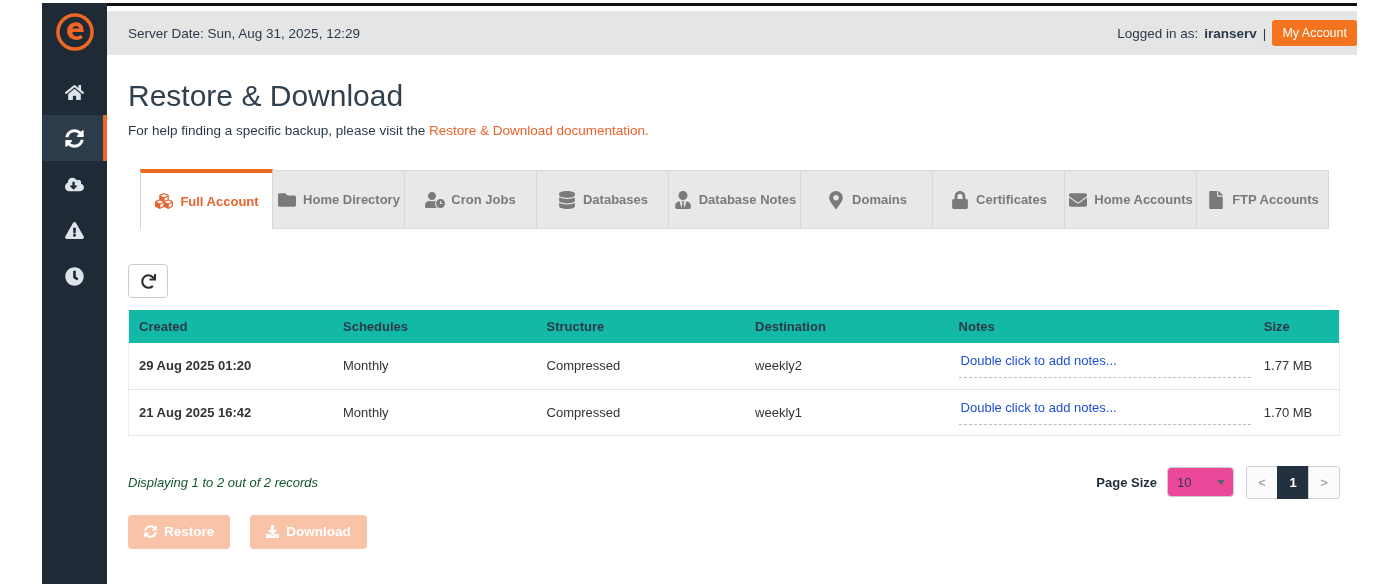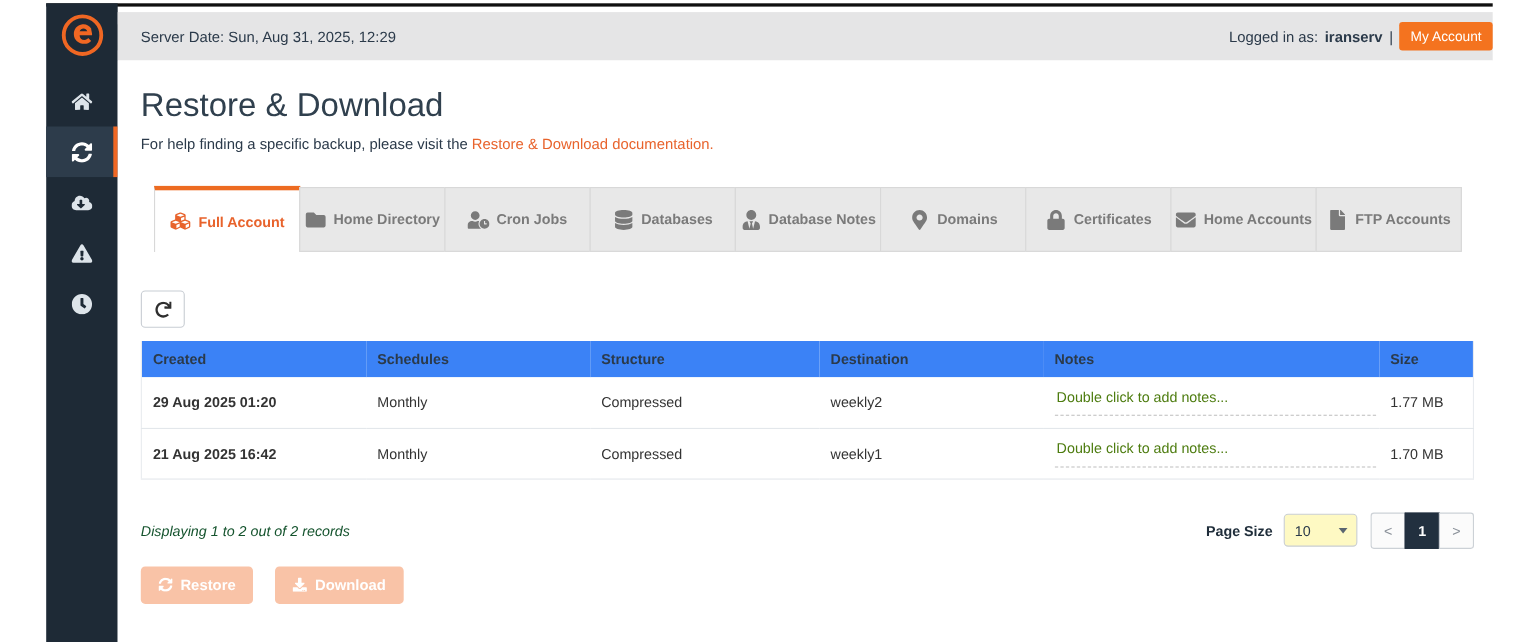--- a/index.html
+++ b/index.html
@@ -49,35 +49,35 @@
 
   
   .refresh-btn { margin:35px 0 0 21px; width:40px; height:34px; background:#fff;
     border:1px solid #c8cdd3; border-radius:4px; display:flex; align-items:center; justify-content:center;
     cursor:pointer; color:#2f2f2f; }
   .refresh-btn svg { width:15px; height:15px; }
 
   
   table.backups { margin:12px 17px 0 21px; width:1212px; border-collapse:collapse;
     border-left:1px solid #e8ebef; border-right:1px solid #e8ebef; }
-  table.backups th { background:#3b82f6; height:33px; text-align:left; padding-left:10px;
+  table.backups th { background:#14b8a6; height:33px; text-align:left; padding-left:10px;
     font-size:13px; color:#2b3a4a; font-weight:bold; }
   table.backups td { height:46px; border-bottom:1px solid #e3e7eb; font-size:13px; color:#333; padding-left:10px; background:#fff; }
   td.c-created { font-weight:bold; color:#222; }
   .col-created { width:203px; } .col-schedules { width:202px; } .col-structure { width:207px; }
   .col-destination { width:202px; } .col-notes { width:303px; } .col-size { width:85px; }
-  .notes-edit { width:292px; color:#4d7c0f; border-bottom:1px dashed #bdbdbd; padding:0 0 9px 2px; cursor:pointer; }
+  .notes-edit { width:292px; color:#1d4ed8; border-bottom:1px dashed #bdbdbd; padding:0 0 9px 2px; cursor:pointer; }
 
   
   .table-footer { display:flex; align-items:center; margin:30px 17px 0 21px; }
   .displaying { font-size:13px; color:#14532d;font-style:italic; }
   .footer-right { margin-left:auto; display:flex; align-items:center; }
   .page-size-label { font-size:13px; font-weight:bold; color:#1f2d3a; }
   .select-wrap { position:relative; margin-left:10px; }
-  .page-size-select { width:67px; height:30px; border:1px solid #c9ced3; border-radius:4px; background:#fef9c3;
+  .page-size-select { width:67px; height:30px; border:1px solid #c9ced3; border-radius:4px; background:#ec4899;
     font-family:inherit; font-size:13px; color:#2b3a4a; padding:0 22px 0 9px;
     -webkit-appearance:none; appearance:none; }
   .select-caret { position:absolute; right:9px; top:13px; width:0; height:0; pointer-events:none;
     border-left:4px solid transparent; border-right:4px solid transparent; border-top:5px solid #5a6570; }
   .pager { display:flex; margin-left:12px; }
   .pager-btn { width:32px; height:33px; border:1px solid #ccd1d6; margin-left:-1px; background:#fbfbfb;
     color:#8a9199; font-family:inherit; font-size:13px; display:flex; align-items:center; justify-content:center; cursor:pointer; }
   .pager-btn:first-child { margin-left:0; border-radius:3px 0 0 3px; }
   .pager-btn:last-child { border-radius:0 3px 3px 0; }
   .pager-btn.current { background:#22303f; border-color:#22303f; color:#fff; font-weight:bold; }

